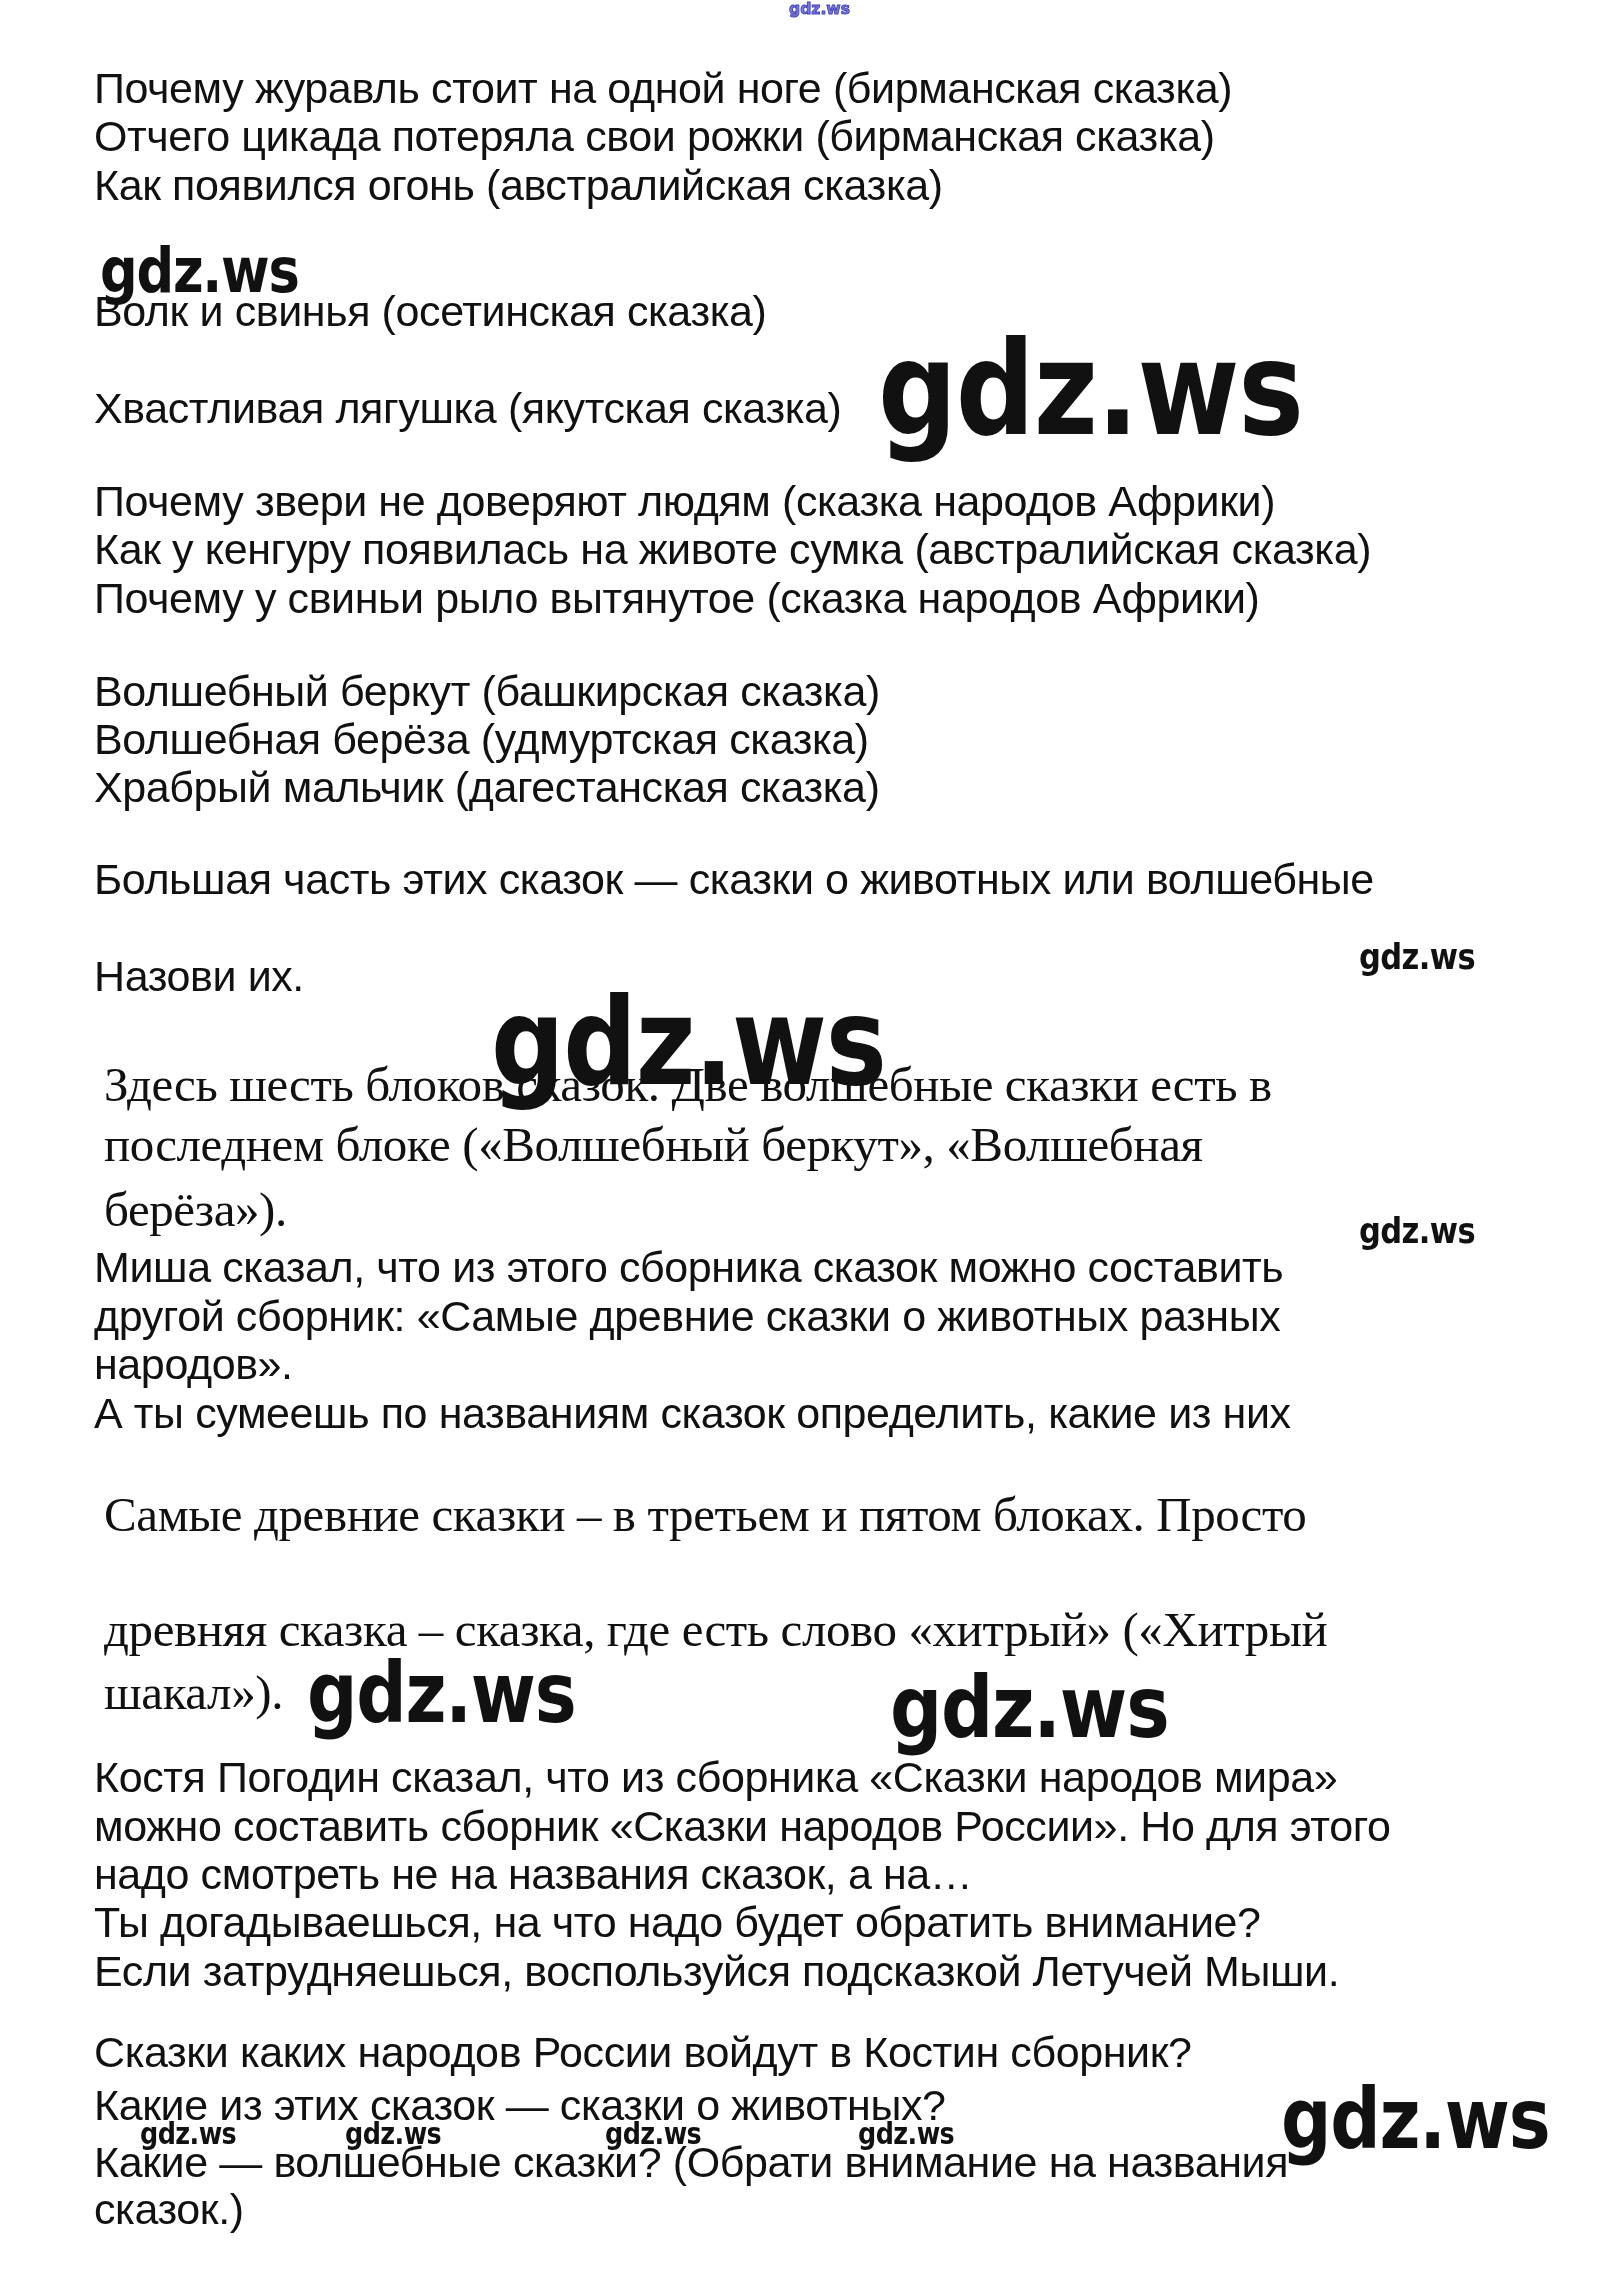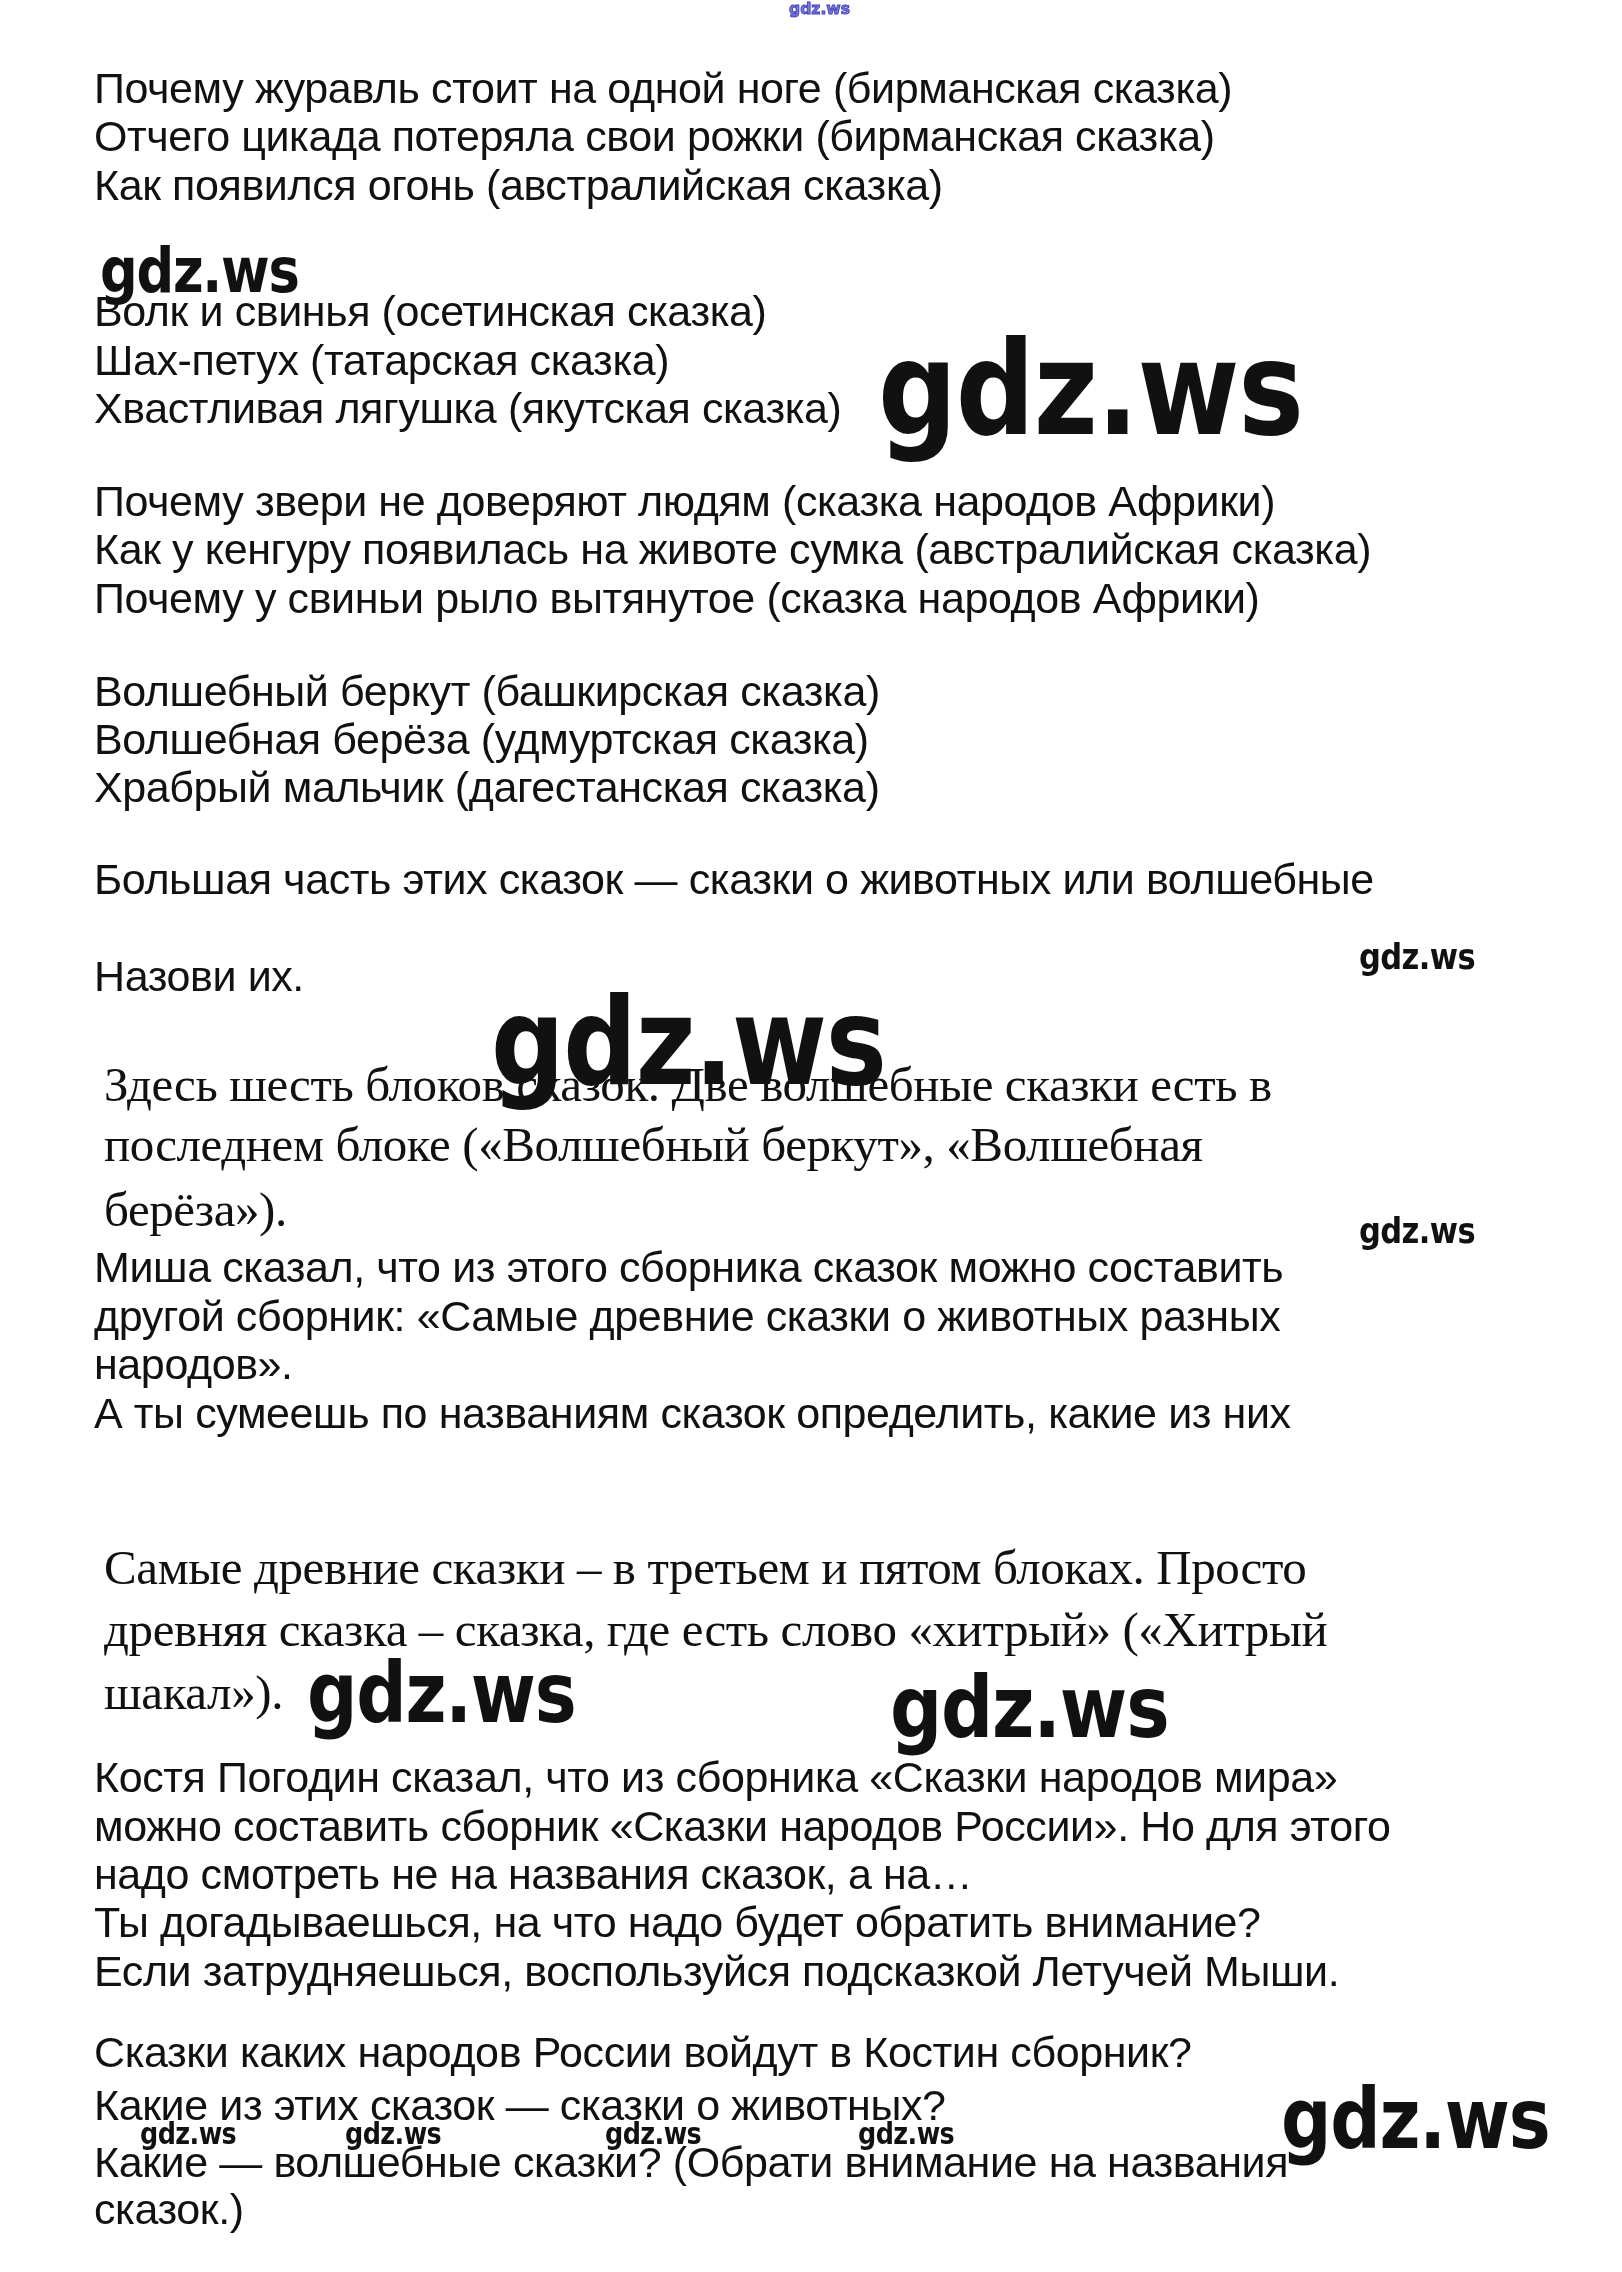--- a/index.html
+++ b/index.html
@@ -62,21 +62,20 @@
 
   <div class="wm wm-top" style="left:789px;top:2.2px">gdz.ws</div>
 
   <div class="ln sans" style="top:67px">Почему журавль стоит на одной ноге (бирманская сказка)</div>
   <div class="ln sans" style="top:115px">Отчего цикада потеряла свои рожки (бирманская сказка)</div>
   <div class="ln sans" style="top:164px">Как появился огонь (австралийская сказка)</div>
 
   <div class="wm wm-med" style="left:100px;top:240px">gdz.ws</div>
 
   <div class="ln sans" style="top:290px">Волк и свинья (осетинская сказка)</div>
-  <div class="ln sans" style="top:339px">Шах-петух (татарская сказка)</div>
   <div class="ln sans" style="top:387px">Хвастливая лягушка (якутская сказка)</div>
 
   <div class="wm wm-big1" style="left:878px;top:324px">gdz.ws</div>
 
   <div class="ln sans" style="top:480px">Почему звери не доверяют людям (сказка народов Африки)</div>
   <div class="ln sans" style="top:528px">Как у кенгуру появилась на животе сумка (австралийская сказка)</div>
   <div class="ln sans" style="top:577px">Почему у свиньи рыло вытянутое (сказка народов Африки)</div>
 
   <div class="ln sans" style="top:670px">Волшебный беркут (башкирская сказка)</div>
   <div class="ln sans" style="top:718px">Волшебная берёза (удмуртская сказка)</div>
@@ -93,21 +92,21 @@
   <div class="ln serif" style="top:1120px">последнем блоке («Волшебный беркут», «Волшебная</div>
   <div class="ln serif" style="top:1185px">берёза»).</div>
 
   <div class="wm wm-sm" style="left:1359px;top:1213px">gdz.ws</div>
 
   <div class="ln sans" style="top:1246px">Миша сказал, что из этого сборника сказок можно составить</div>
   <div class="ln sans" style="top:1295px">другой сборник: «Самые древние сказки о животных разных</div>
   <div class="ln sans" style="top:1343px">народов».</div>
   <div class="ln sans" style="top:1392px">А ты сумеешь по названиям сказок определить, какие из них</div>
 
-  <div class="ln serif" style="top:1543px">Самые древние сказки – в третьем и пятом блоках. Просто</div>
+  <div class="ln serif" style="top:1490px">Самые древние сказки – в третьем и пятом блоках. Просто</div>
   <div class="ln serif" style="top:1605px">древняя сказка – сказка, где есть слово «хитрый» («Хитрый</div>
   <div class="ln serif" style="top:1668px">шакал»).</div>
 
   <div class="wm wm-big3" style="left:307px;top:1652px">gdz.ws</div>
   <div class="wm wm-big4" style="left:890px;top:1664px">gdz.ws</div>
 
   <div class="ln sans" style="top:1756px">Костя Погодин сказал, что из сборника «Сказки народов мира»</div>
   <div class="ln sans" style="top:1805px">можно составить сборник «Сказки народов России». Но для этого</div>
   <div class="ln sans" style="top:1901px">Ты догадываешься, на что надо будет обратить внимание?</div>
   <div class="ln sans" style="top:1853px">надо смотреть не на названия сказок, а на…</div>

